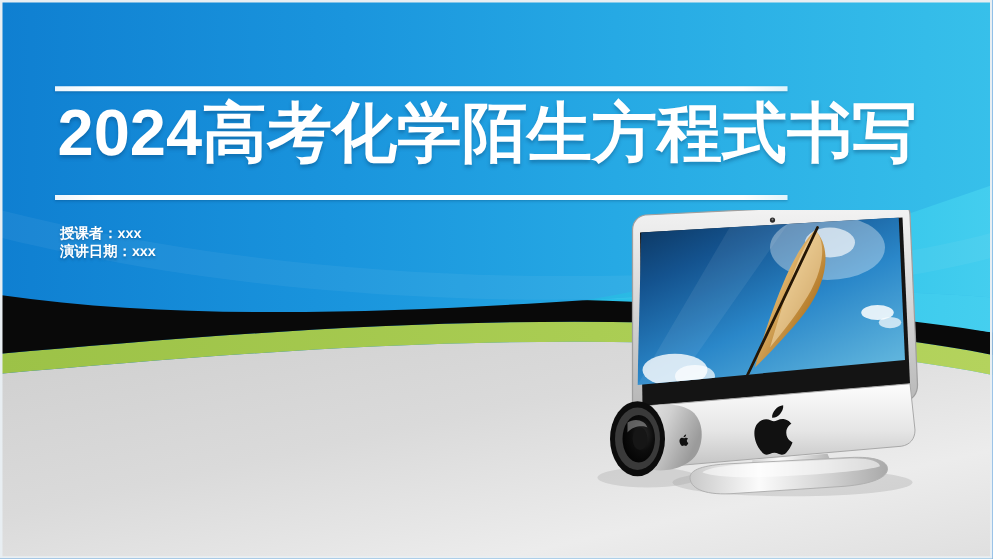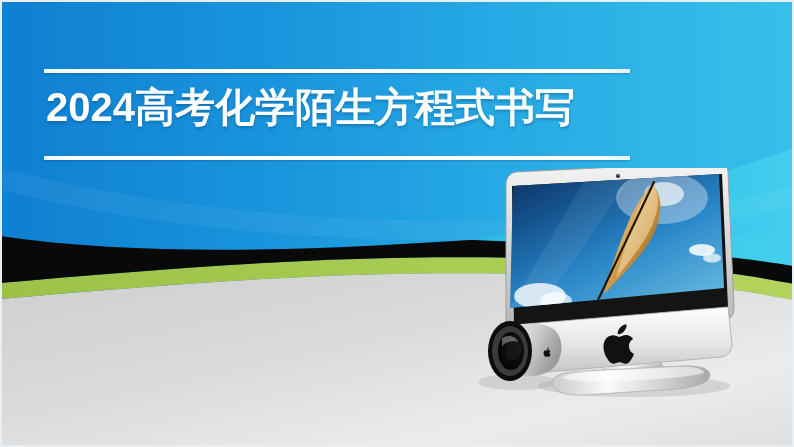--- a/index.html
+++ b/index.html
@@ -69,21 +69,21 @@
         rgba(255,255,255,0.85) 100%);
     box-shadow: 0 1px 2px rgba(0,40,80,0.25);
   }
   .rule-top { top: 69px; }
   .rule-bottom { top: 156px; }
 
   .title {
     position: absolute;
     left: 46px;
     top: 82px;
-    font-size: 40px;
+    font-size: 52px;
     line-height: 50px;
     font-weight: bold;
     color: #ffffff;
     letter-spacing: 0px;
     white-space: nowrap;
     text-shadow: 0 2px 3px rgba(0,45,90,0.30);
   }
 
   .meta {
     position: absolute;
@@ -214,20 +214,24 @@
 
     <path d="M 0,168 C 180,214 400,232 620,214 C 700,207 755,197 794,186
              L 794,206 C 750,218 690,228 600,234 C 380,250 170,232 0,190 Z" fill="#ffffff" opacity="0.05"></path>
   </svg>
 
   <div class="rule rule-top"></div>
   <div class="rule rule-bottom"></div>
 
   <div class="title">2024高考化学陌生方程式书写</div>
 
+  <div class="meta">
+    <div>授课者：xxx</div>
+    <div>演讲日期：xxx</div>
+  </div>
 
   <svg class="imac" viewBox="0 0 328 279">
 
     <ellipse cx="168" cy="218" rx="96" ry="11" fill="#9a9a9a" opacity="0.30"></ellipse>
     <ellipse cx="52" cy="214" rx="40" ry="8" fill="#9a9a9a" opacity="0.28"></ellipse>
 
     <path d="M 40,16 C 40,10 44,5 50,4 L 252,-6 C 258,-6 262,-2 262,4
              L 268,140 C 268,147 264,152 258,153 L 52,170
              C 45,171 40,166 40,159 Z" fill="url(#gBezel)" stroke="#9f9f9f" stroke-width="1"></path>
 

